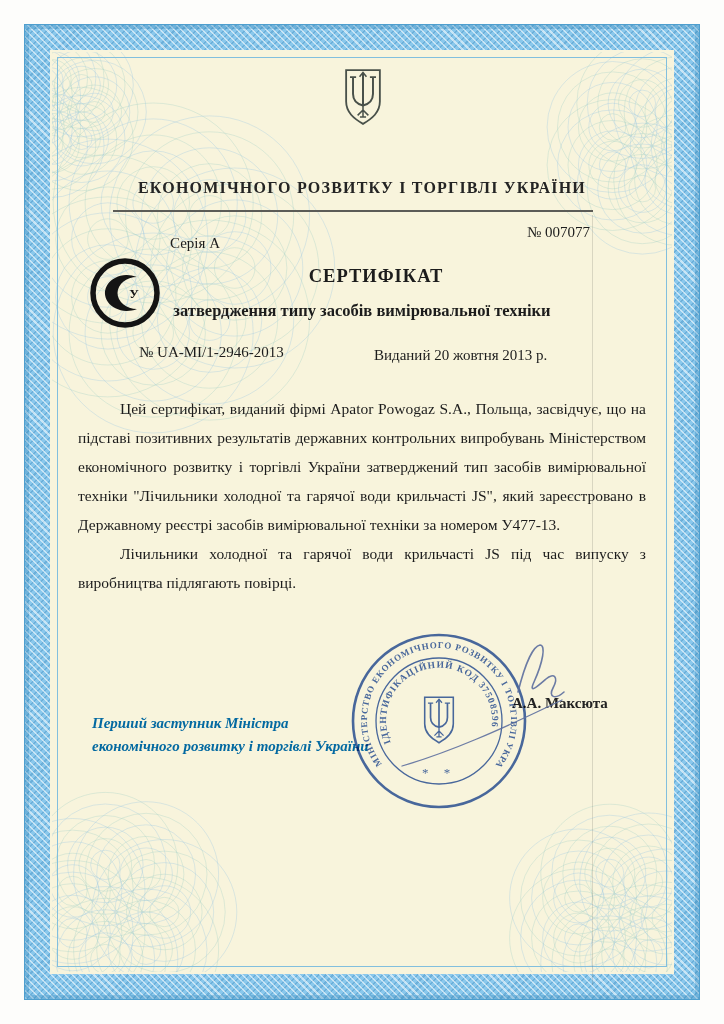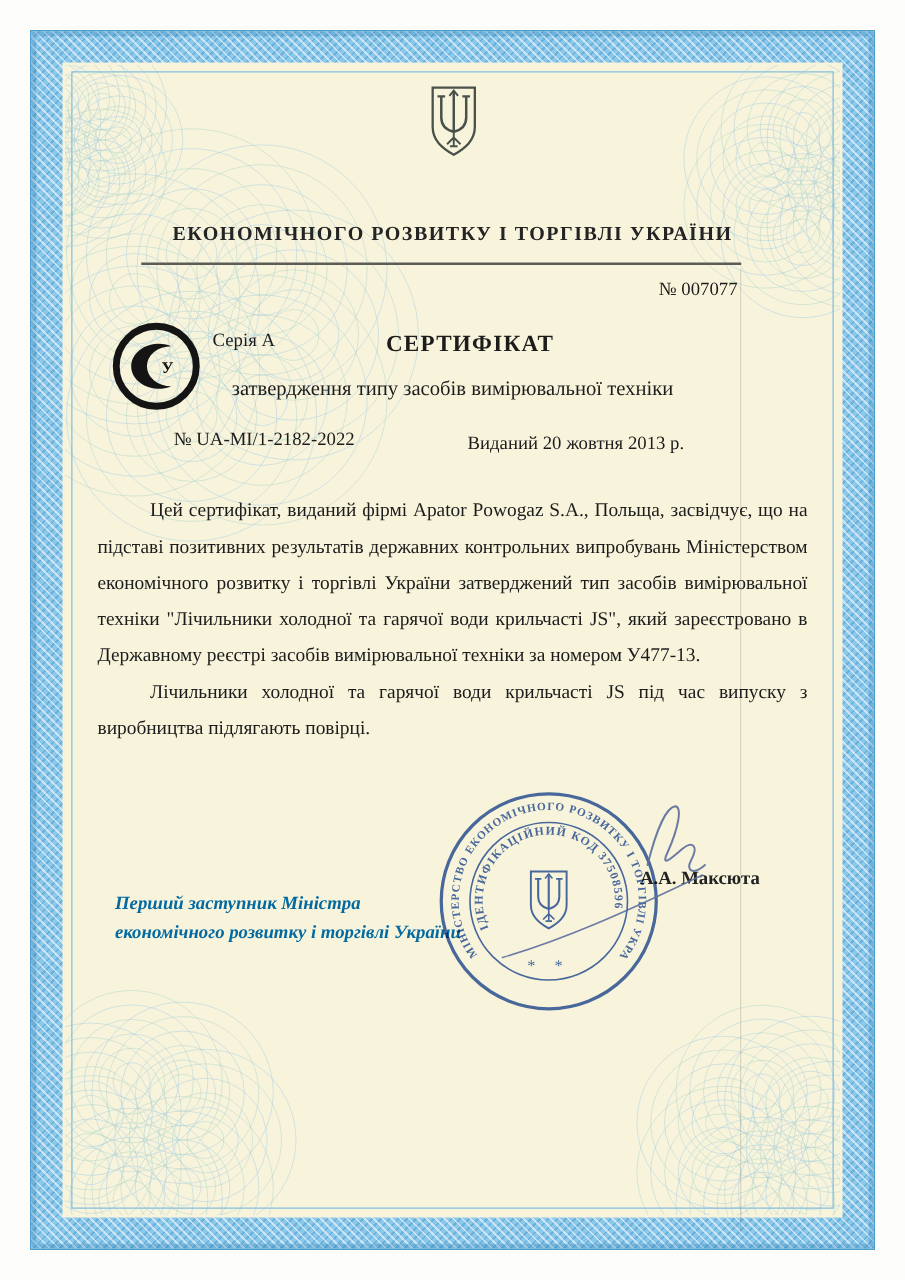--- a/index.html
+++ b/index.html
@@ -22,25 +22,25 @@
   .rosettes{position:absolute;left:0;top:0;width:724px;height:1024px;clip-path:inset(52px);}
   .innerline{position:absolute;inset:57px;border:1px solid #82bfde;pointer-events:none;}
   .crease{position:absolute;left:592px;top:215px;width:1px;height:770px;background:rgba(110,110,100,.22);}
   .content{position:absolute;inset:0;}
   .abs{position:absolute;}
   .emblem{left:340px;top:66px;width:46px;height:62px;color:#49514a;}
   .hdr{left:0;width:100%;text-align:center;font-weight:bold;color:#242424;}
   .hdr1{top:152px;font-size:16px;letter-spacing:3px;}
   .hdr2{top:179px;font-size:16px;letter-spacing:1.2px;}
   .rule{left:113px;top:210px;width:480px;height:2px;background:#5c5c57;}
-  .series{left:170px;top:235px;font-size:15px;margin-top:30px;}
+  .series{left:170px;top:235px;font-size:15px;}
   .number{left:527px;top:224px;font-size:15px;}
   .mark{left:86px;top:254px;width:78px;height:78px;}
   .title{top:266px;left:0;width:100%;text-align:center;font-size:18.5px;font-weight:bold;letter-spacing:1px;padding-left:14px;}
-  .subtitle{top:301px;left:0;width:100%;text-align:center;font-size:16.5px;font-weight:normal;}
+  .subtitle{top:301px;left:0;width:100%;text-align:center;font-size:16.5px;font-weight:bold;}
   .certno{left:139px;top:344px;font-size:15px;}
   .issued{left:374px;top:347px;font-size:15px;}
   .bodytext{left:78px;top:394px;width:568px;font-size:15.5px;line-height:29px;text-align:justify;}
   .bodytext p{margin:0;text-indent:42px;}
   .sig-pos{left:92px;top:712px;font-size:15px;font-weight:bold;font-style:italic;line-height:23px;color:#0369a1;}
   .sig-name{left:512px;top:695px;font-size:15px;font-weight:bold;color:#222;}
   .seal{left:348px;top:630px;width:182px;height:182px;mix-blend-mode:multiply;opacity:.92;}
   .autograph{left:380px;top:630px;width:230px;height:150px;}
   svg text{font-family:"Liberation Serif", serif;}
 </style>
@@ -295,21 +295,21 @@
 
   <svg class="abs mark" viewBox="0 0 78 78">
     <circle cx="39" cy="39" r="32" fill="none" stroke="#141414" stroke-width="5.5"></circle>
     <path d="M51 23 A 22 18 0 1 0 51 55 A 14 11.5 0 1 1 51 23 Z" fill="#141414"></path>
     <text x="48" y="44" text-anchor="middle" font-size="13" font-weight="600" fill="#141414">У</text>
   </svg>
 
   <div class="abs title">СЕРТИФІКАТ</div>
   <div class="abs subtitle">затвердження типу засобів вимірювальної техніки</div>
 
-  <div class="abs certno">№  UA-MI/1-2182-2022</div>
+  <div class="abs certno">№  UA-MI/1-2946-2013</div>
   <div class="abs issued">Виданий 20 жовтня 2013 р.</div>
 
   <div class="abs bodytext">
     <p>Цей сертифікат, виданий фірмі Apator Powogaz S.A., Польща, засвідчує, що на підставі позитивних результатів державних контрольних випробувань Міністерством економічного розвитку і торгівлі України затверджений тип засобів вимірювальної техніки "Лічильники холодної та гарячої води крильчасті JS", який зареєстровано в Державному реєстрі засобів вимірювальної техніки за номером У477-13.</p>
     <p>Лічильники холодної та гарячої води крильчасті JS під час випуску з виробництва підлягають повірці.</p>
   </div>
 
   <div class="abs sig-pos">
     <div>Перший заступник Міністра</div>
     <div>економічного розвитку і торгівлі України</div>

